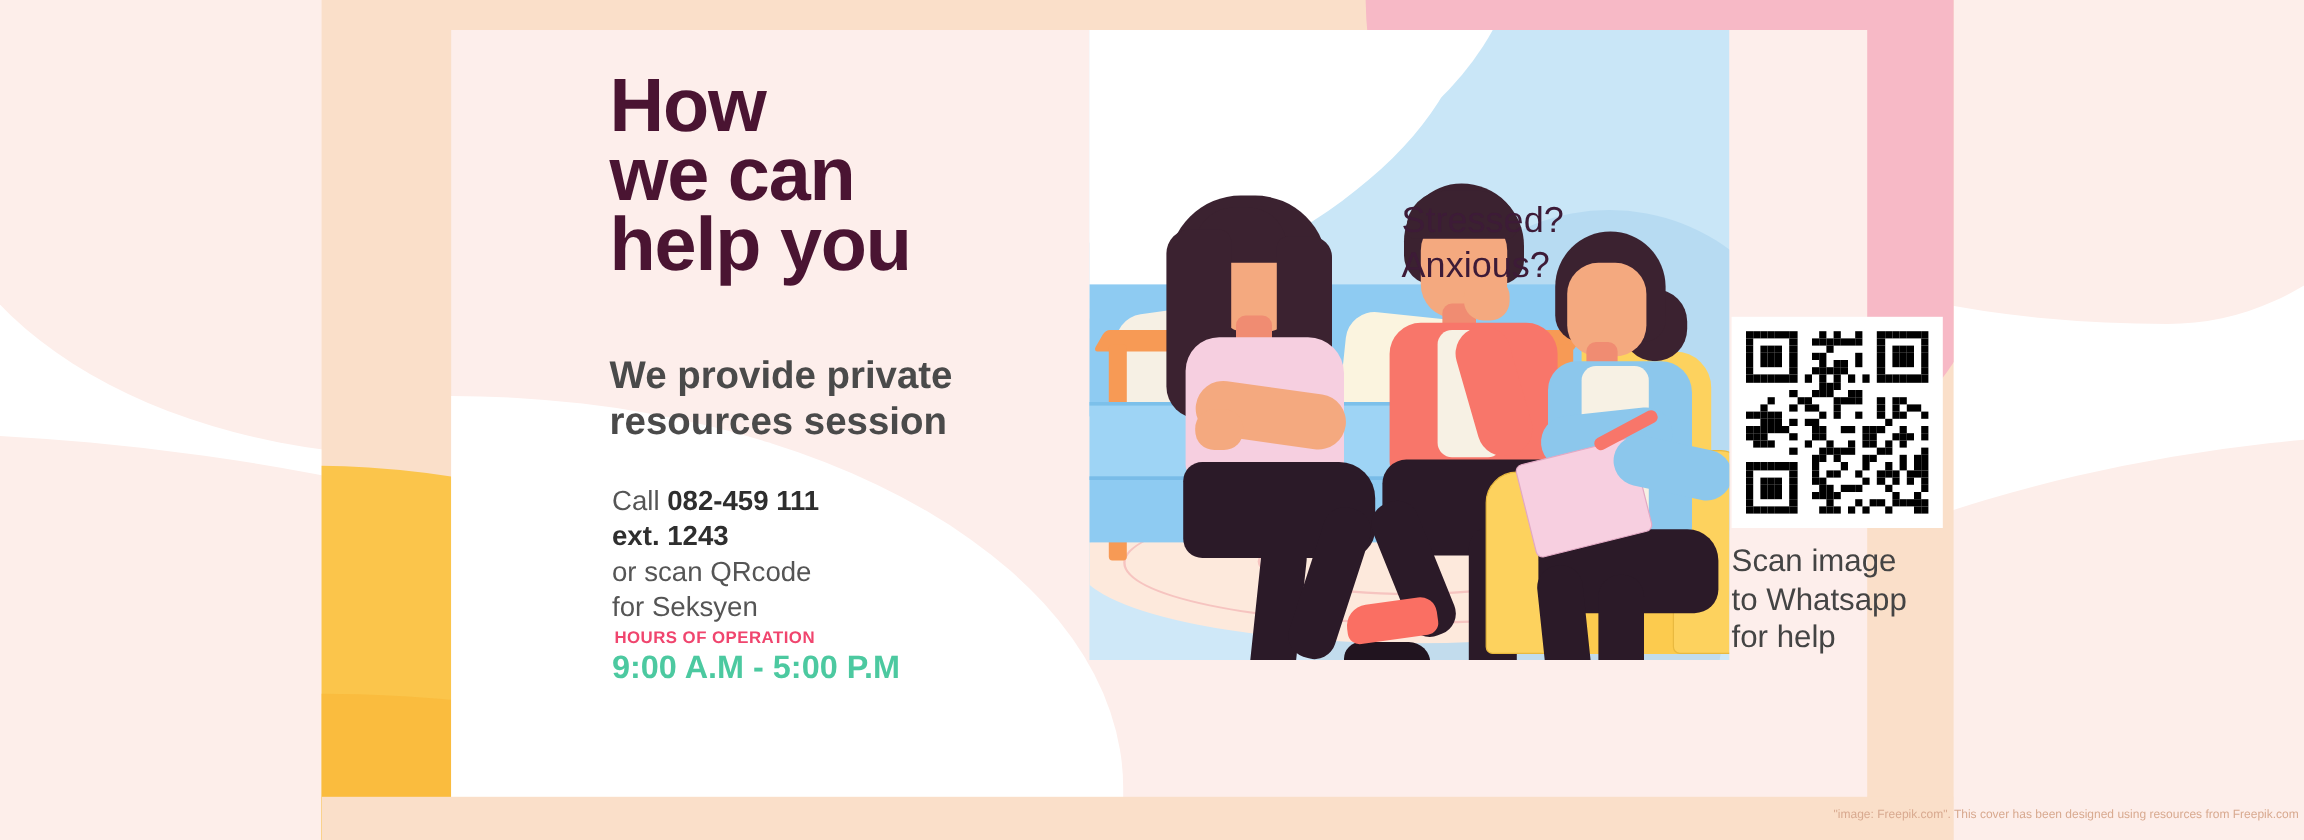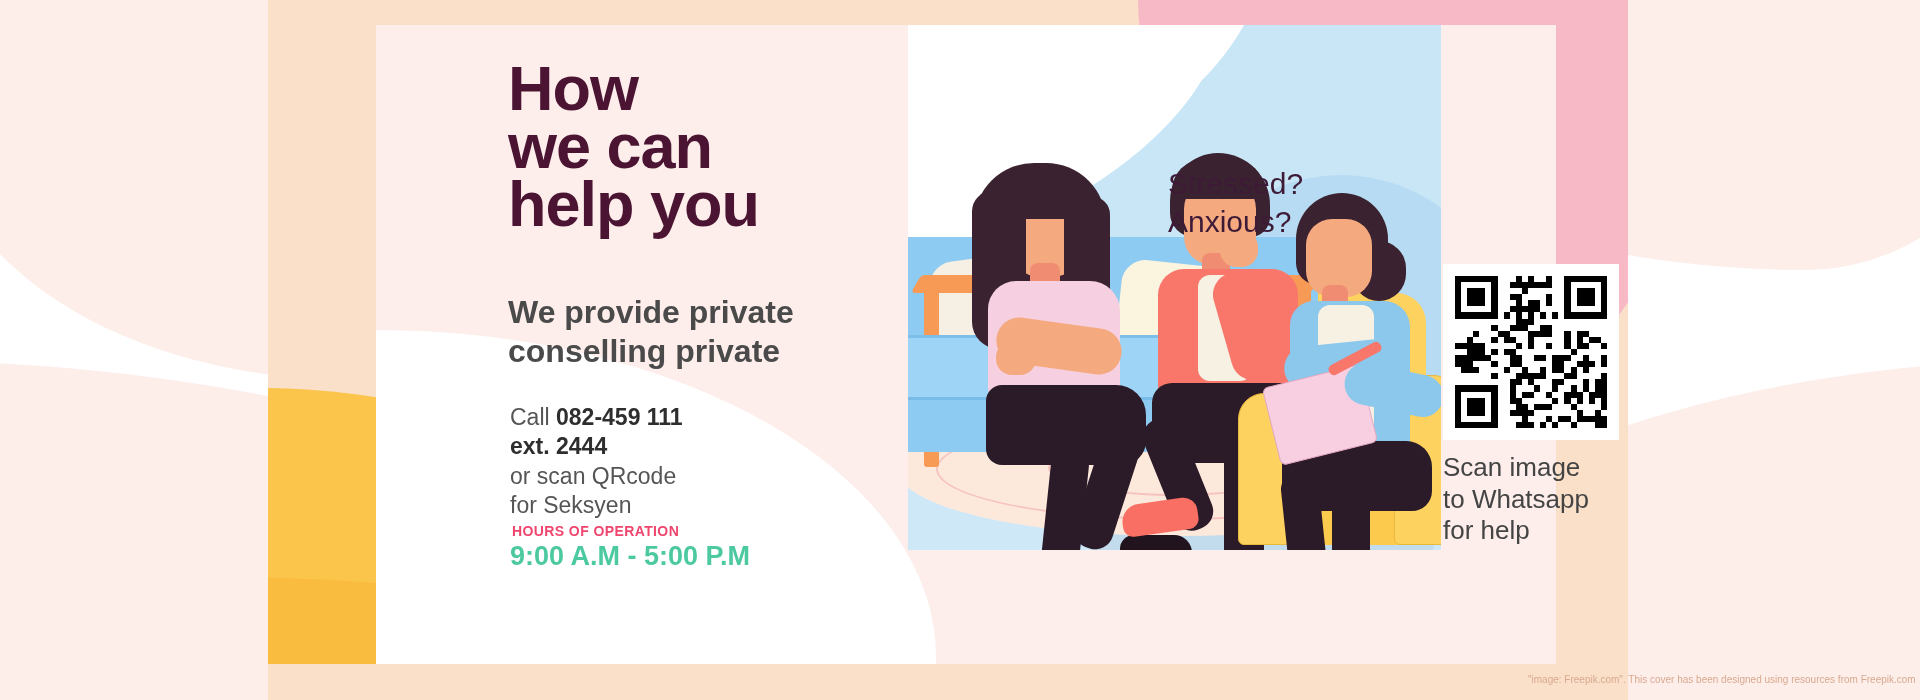--- a/index.html
+++ b/index.html
@@ -301,26 +301,26 @@
 
 
   <div class="headline">
     <div>How</div>
     <div>we can</div>
     <div>help you</div>
   </div>
 
   <div class="subhead">
     <div>We provide private</div>
-    <div>conselling private</div>
+    <div>resources session</div>
   </div>
 
   <div class="contact">
     <div><span>Call </span><b>082-459 111</b></div>
-    <div><b>ext. 2444</b></div>
+    <div><b>ext. 1243</b></div>
     <div>or scan QRcode</div>
     <div>for Seksyen</div>
   </div>
 
   <div class="hours-label">HOURS OF OPERATION</div>
   <div class="hours-value">9:00 A.M - 5:00 P.M</div>
 
   <div class="prompts">
     <div>Stressed?</div>
     <div>Anxious?</div>

